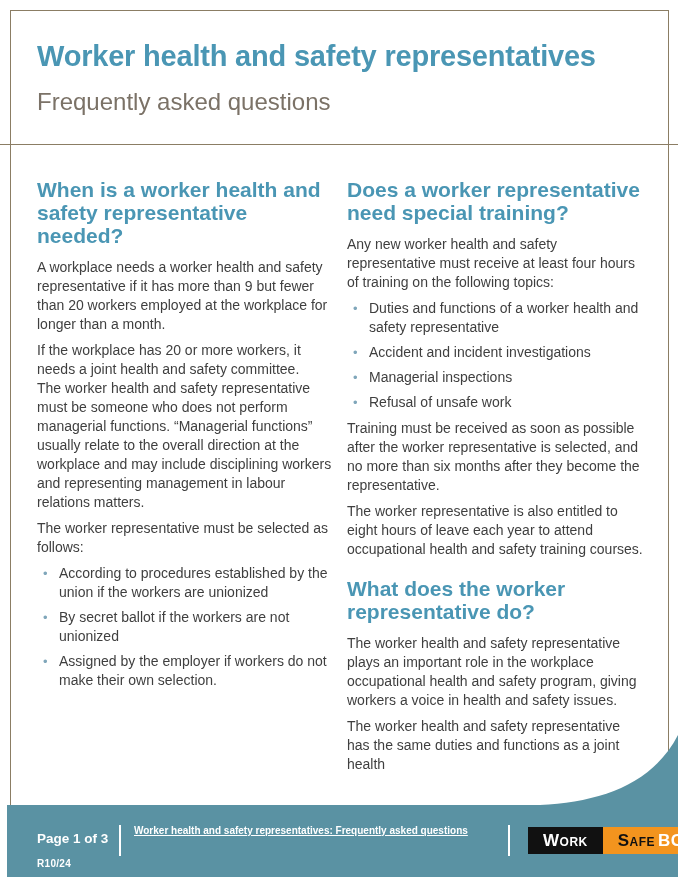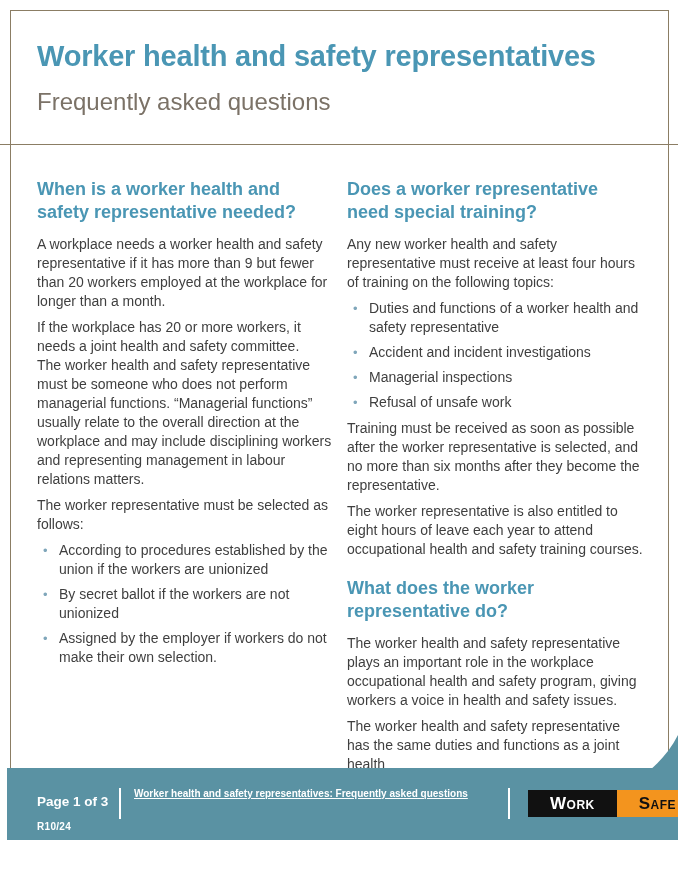--- a/index.html
+++ b/index.html
@@ -23,55 +23,55 @@
   }
   .doc-subtitle{
     position:absolute;left:37px;top:88px;width:620px;
     font-size:24px;font-weight:400;color:#7b7267;z-index:3;
   }
   
   .col{position:absolute;top:178px;z-index:3;color:#3f3f3f;font-size:14px;line-height:19px;}
   .col-left{left:37px;width:296px;}
   .col-right{left:347px;width:298px;}
   .col h2{
-    margin:0 0 11px 0;font-size:18px;line-height:23px;font-weight:bold;color:#4a96b4;
+    margin:0 0 11px 0;font-size:21px;line-height:23px;font-weight:bold;color:#4a96b4;
   }
   .col .section + .section h2{margin-top:18px;}
   .col p{margin:0 0 7px 0;}
   .col p:last-child{margin-bottom:0;}
   .bullets{margin:3px 0 7px 0;}
   .bullet{display:flex;margin-bottom:6px;}
   .bullet .dot{
     flex:0 0 22px;padding-left:6px;box-sizing:border-box;
     color:#7fa6ba;font-size:13px;line-height:19px;
   }
   .bullet .btxt{flex:1;}
   
   .swoosh{position:absolute;left:540px;top:730px;width:138px;height:76px;z-index:4;}
   
   .footer{
-    position:absolute;left:7px;top:768px;width:671px;height:72px;background:#5a92a3;z-index:5;
+    position:absolute;left:7px;top:805px;width:671px;height:72px;background:#5a92a3;z-index:5;
   }
   .footer .page-label{
     position:absolute;left:30px;top:26px;color:#ffffff;font-size:13.5px;font-weight:600;
   }
   .footer .revision{
     position:absolute;left:30px;top:53px;color:#ffffff;font-size:10px;font-weight:bold;letter-spacing:0.3px;text-align:right;
   }
   .footer .vdiv{position:absolute;top:20px;width:2px;height:31px;background:#ffffff;}
   .footer .vdiv1{left:112px;}
   .footer .vdiv2{left:501px;}
   .footer .doc-ref{
     position:absolute;left:127px;top:17px;width:345px;
     color:#ffffff;font-size:10px;font-weight:bold;line-height:18px;text-decoration:underline;
   }
   
   .logo{position:absolute;left:521px;top:22px;height:27px;display:flex;}
   .logo .seg{
-    display:flex;align-items:center;padding:0 22px;height:27px;box-sizing:border-box;
+    display:flex;align-items:center;padding:0 15px;height:27px;box-sizing:border-box;
     font-weight:bold;font-variant:small-caps;font-size:17px;letter-spacing:0.5px;
   }
   .logo .seg-work{background:#111111;color:#ffffff;}
   .logo .seg-safe{background:#f3941e;color:#111111;align-items:center;}
   .logo .seg-safe .bc{color:#ffffff;margin-left:3px;}
 </style>
 </head>
 <body>
 
 <div class="page">

